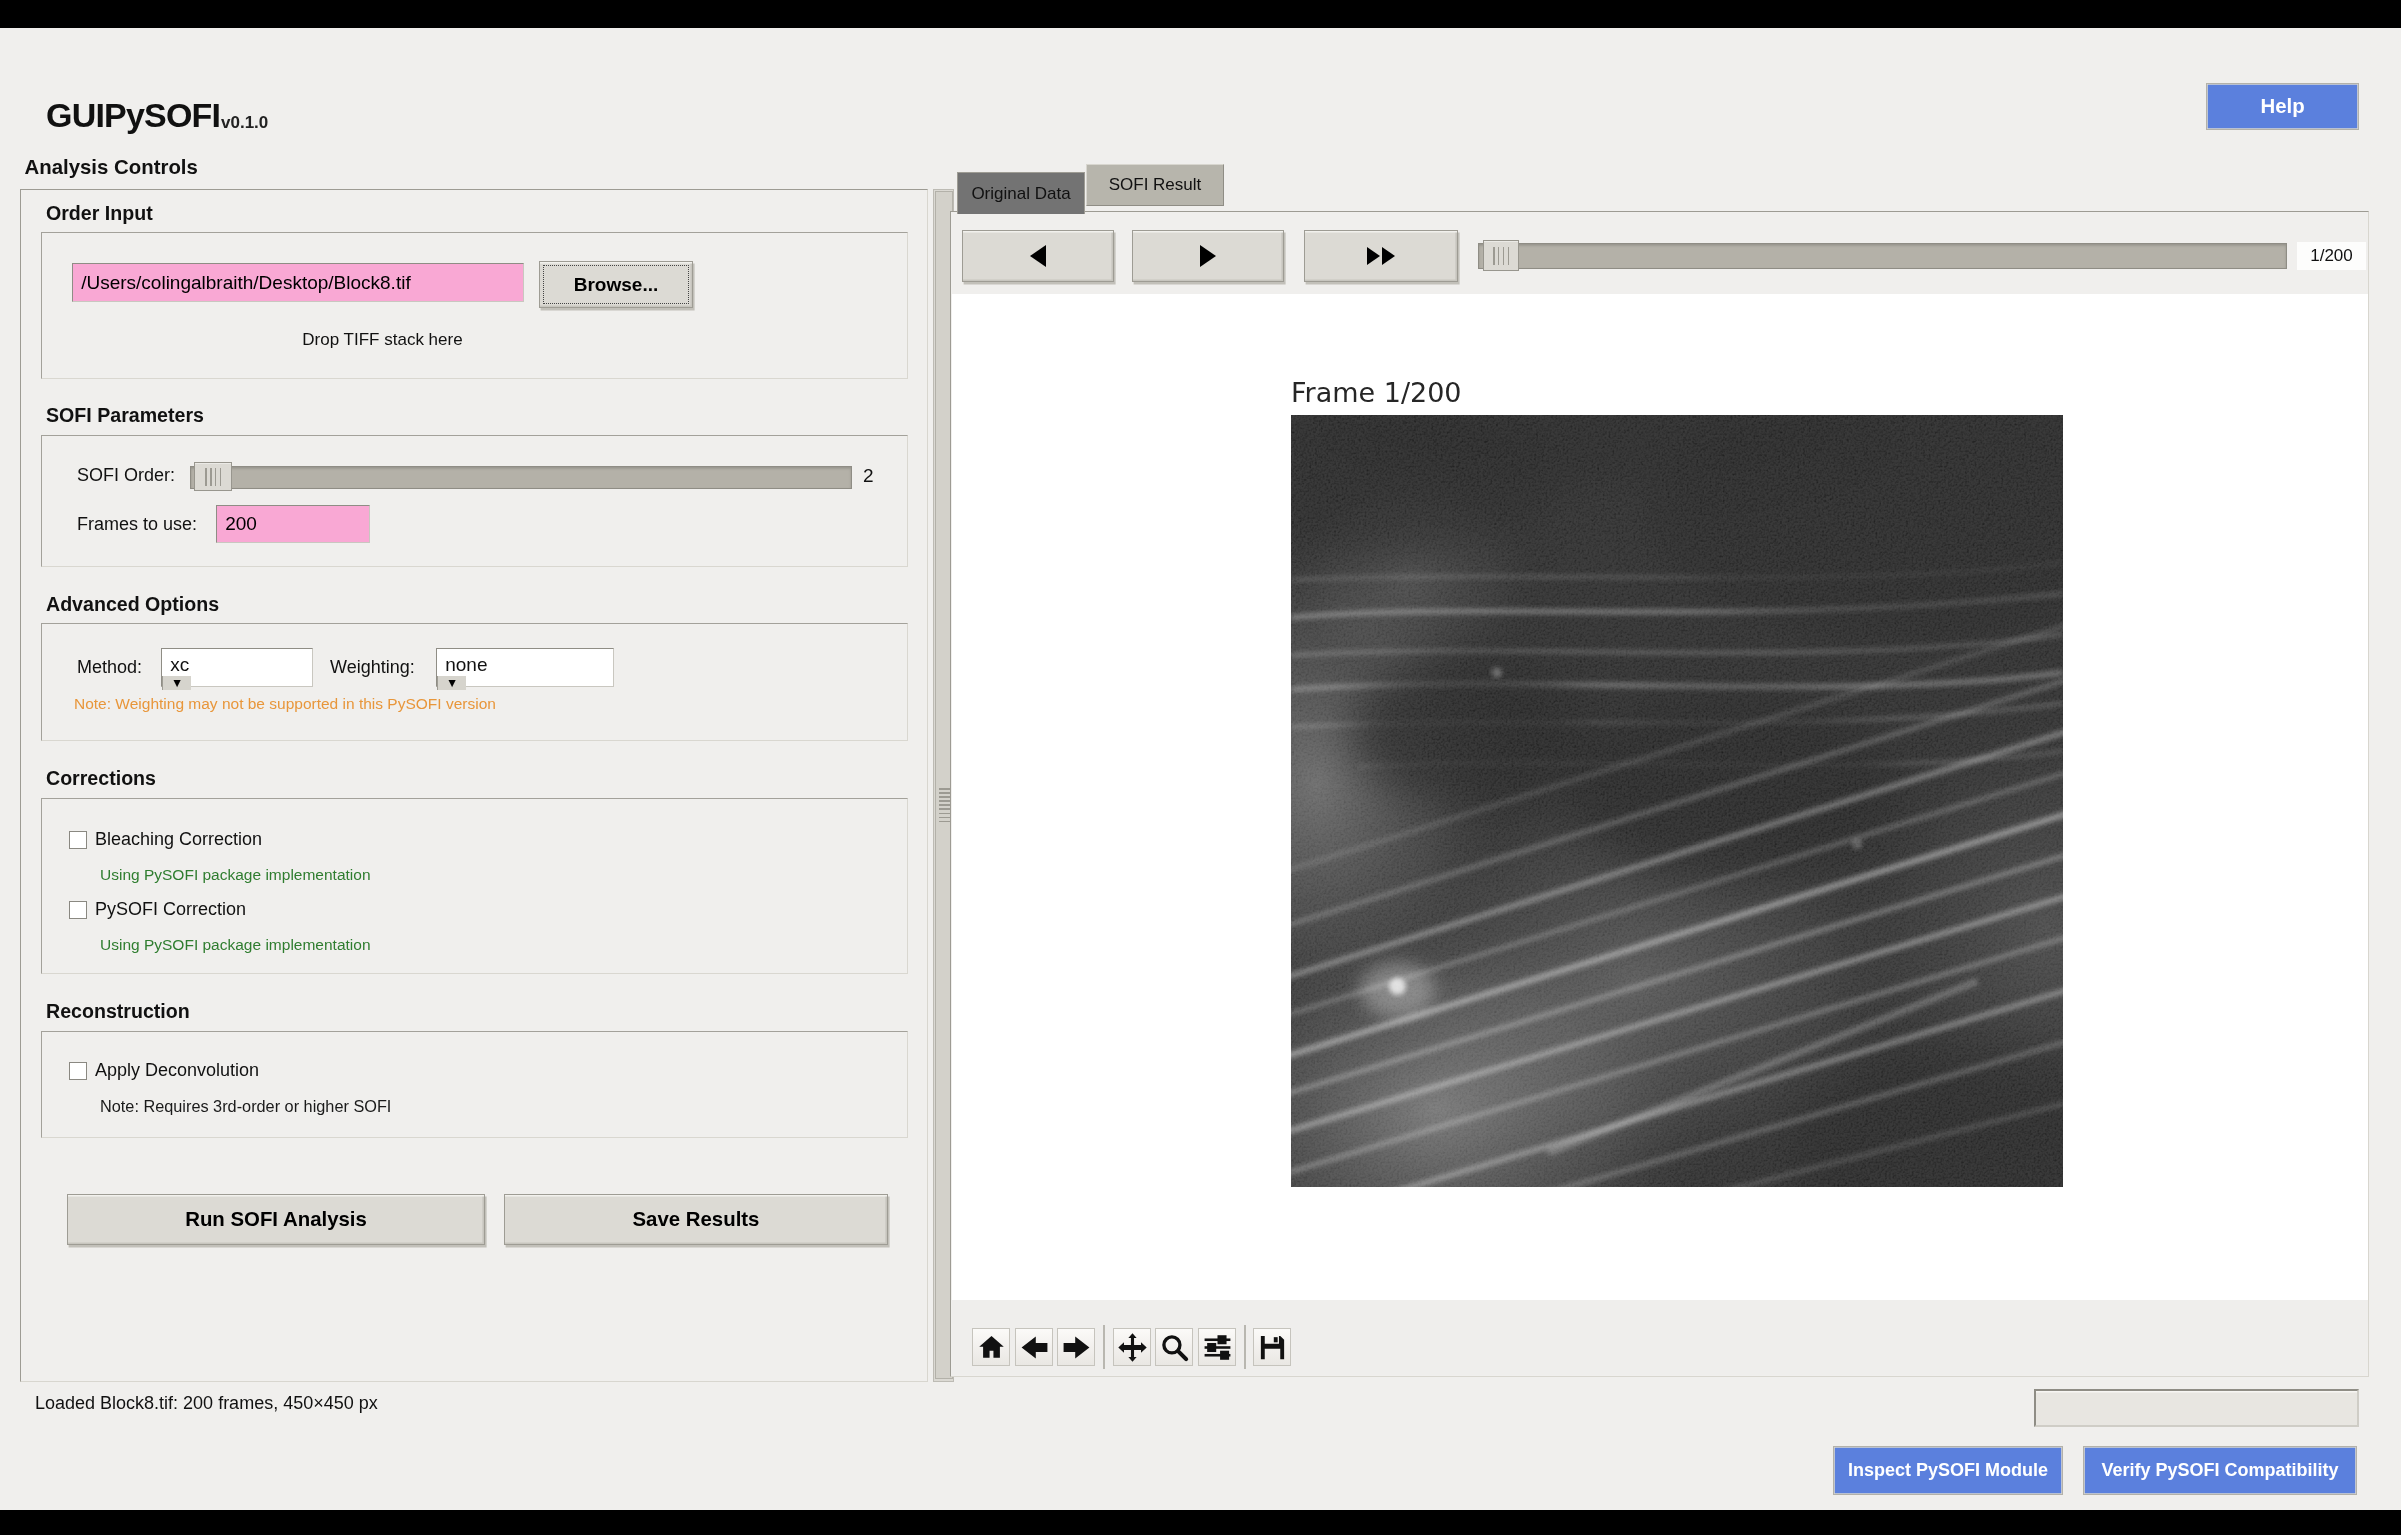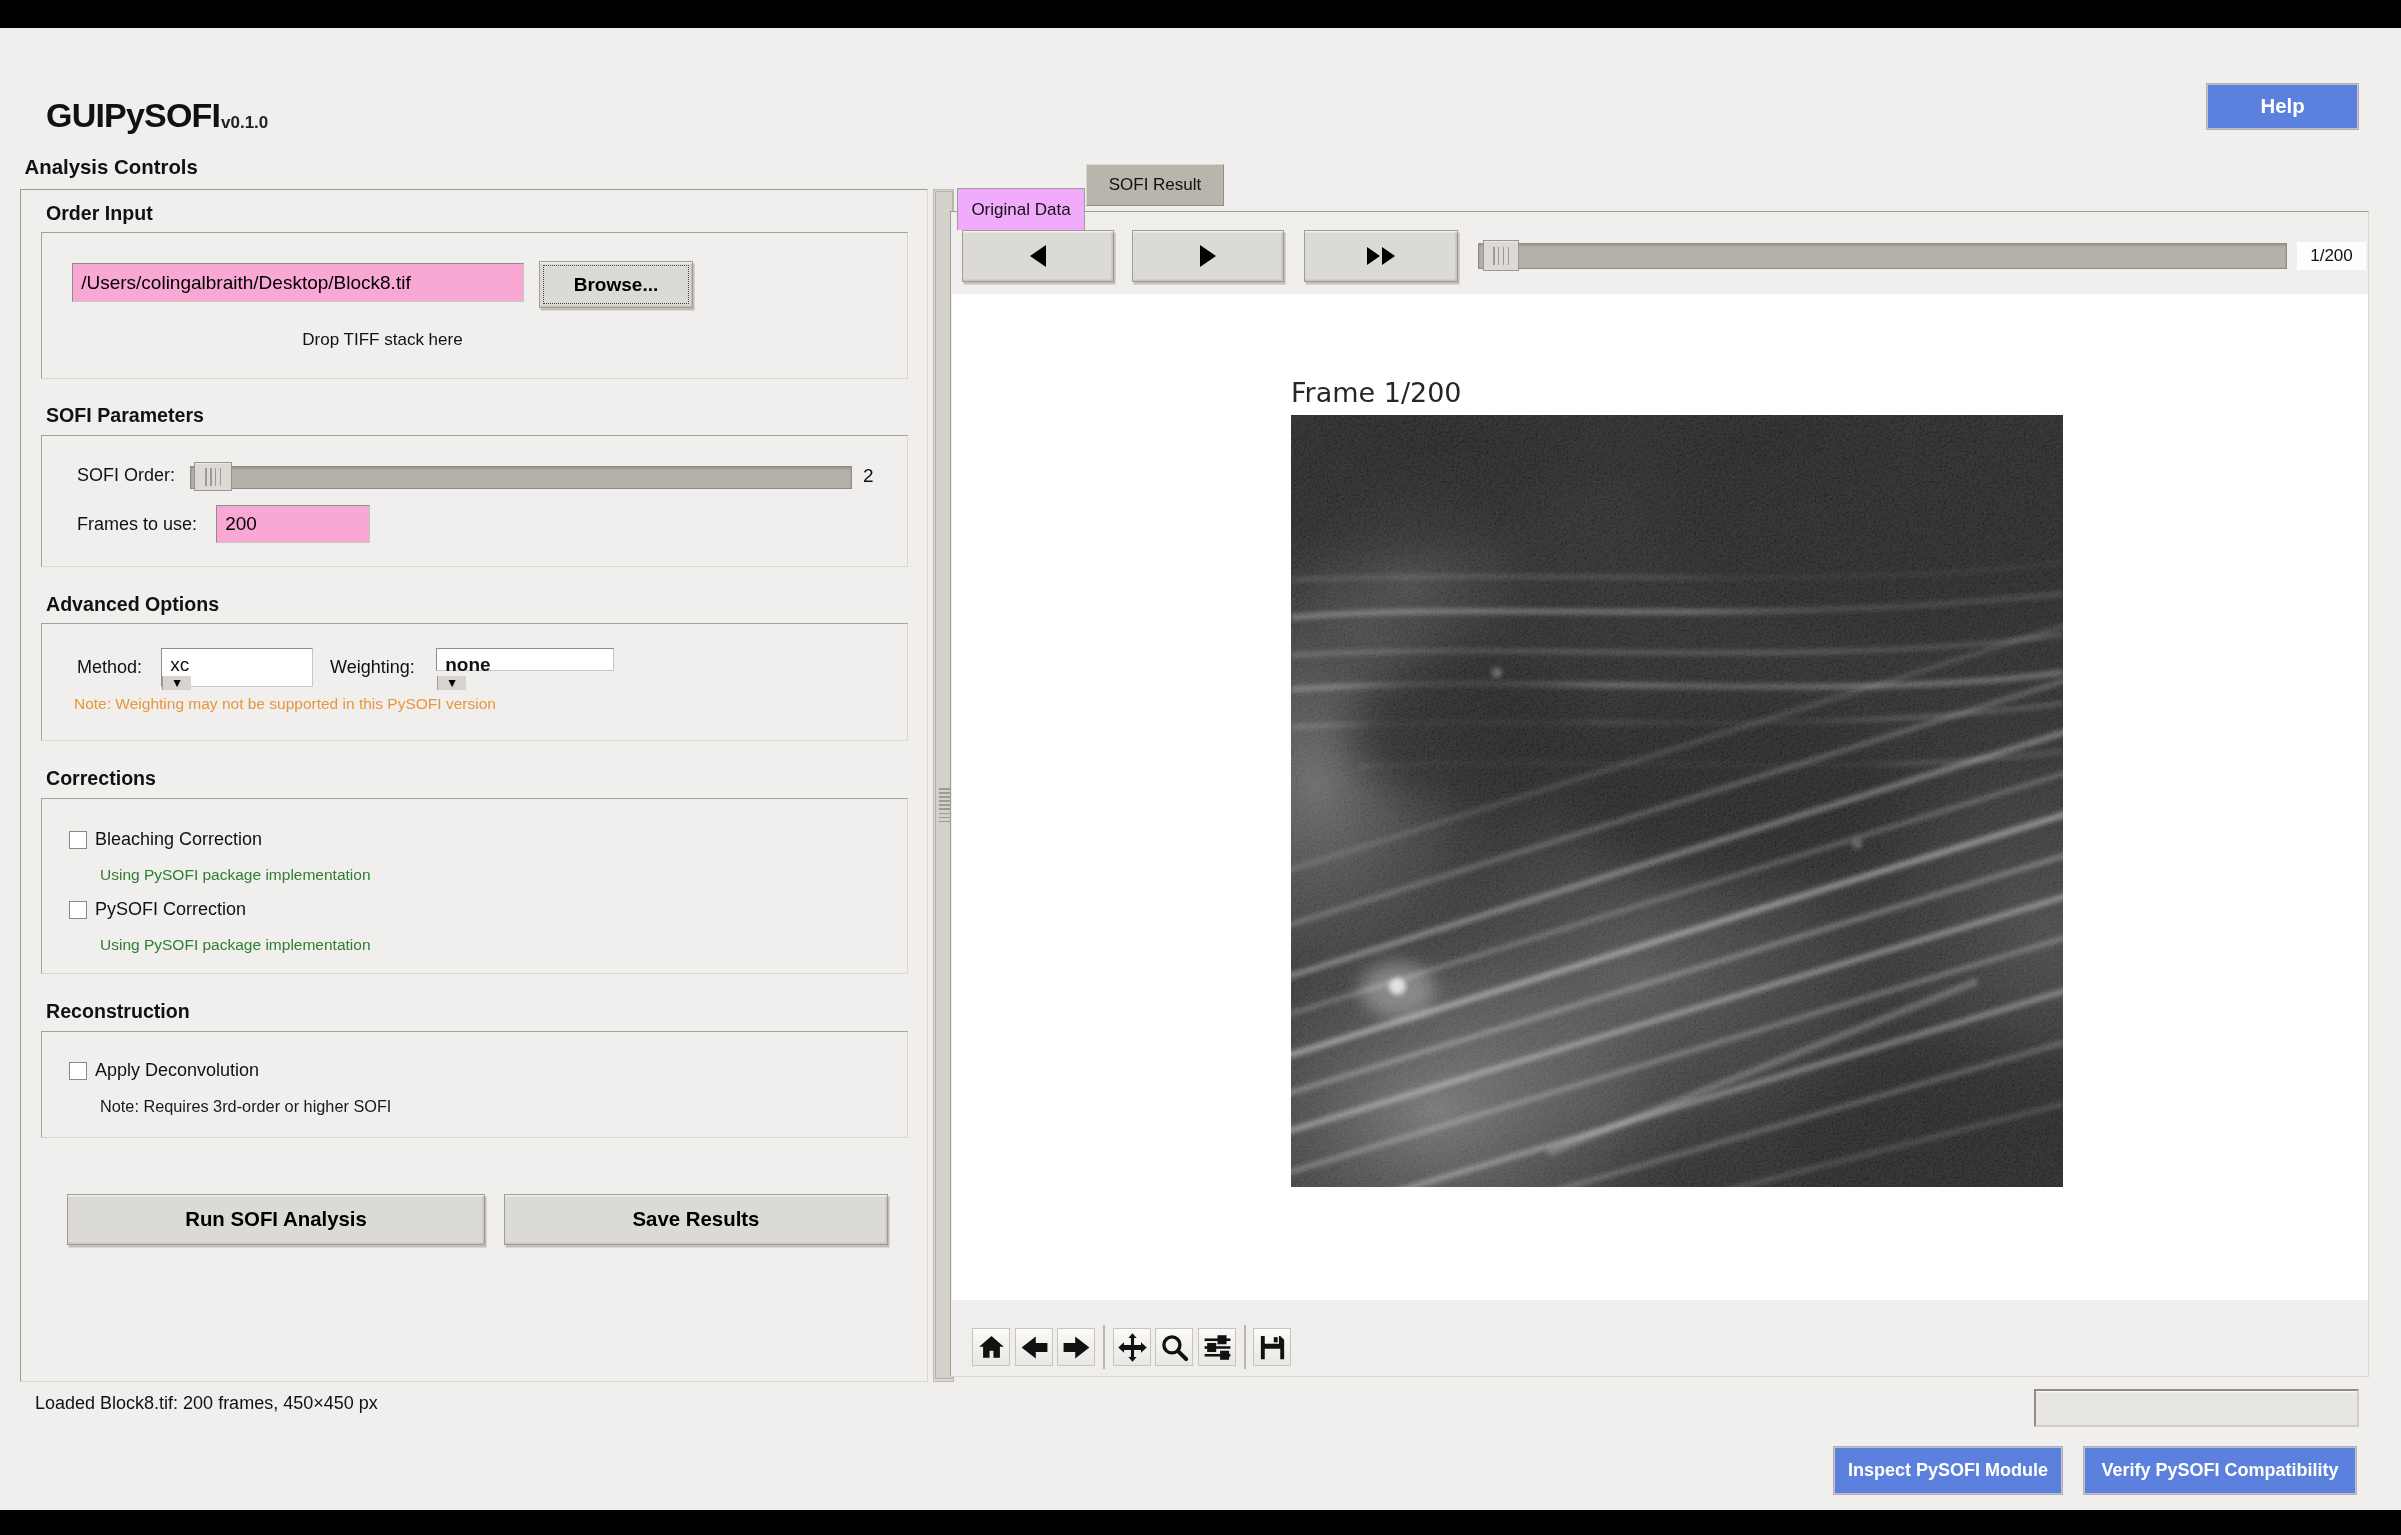--- a/index.html
+++ b/index.html
@@ -88,21 +88,21 @@
   #lbl-advanced { left:46px; top:593px; }
   #box-advanced { left:41px; top:623px; width:867px; height:118px; }
   #lbl-method { left:77px; top:657px; }
   .combo { background:#fff; border:1.6px solid; border-color:#8f8d85 #c9c7c0 #c9c7c0 #8f8d85; display:flex;flex-direction:column; }
   .combo .val { flex:1; font-size:19px; padding:4.9px 0 0 8.2px; }
   .combo .arrow-btn { width:29px; background:#d6d4cd; border-left:0.8px solid #9e9c94;
     display:flex; align-items:center; justify-content:center; }
   .combo .arrow-btn span { font-size:12.3px; color:#000; }
   #method-combo { left:161px; top:648px; width:152px; height:39px; }
   #lbl-weighting { left:330px; top:657px; }
-  #weighting-combo { left:436px; top:648px; width:178px; height:23px;font-weight:bold; }
+  #weighting-combo { left:436px; top:648px; width:178px; height:39px; }
   #adv-note { left:74px; top:695px; }
 
   
   #lbl-corrections { left:46px; top:767px; }
   #box-corrections { left:41px; top:798px; width:867px; height:176px; }
   .checkbox { width:18px; height:18px; background:#fff; border:1.6px solid #8a8881; display:inline-block; }
   #cb-bleach { left:69px; top:831px; }
   #lbl-bleach { left:95px; top:829px; }
   #note-bleach { left:100px; top:866px; }
   #cb-drift { left:69px; top:901px; }
@@ -116,22 +116,22 @@
   #lbl-deconv { left:95px; top:1060px; }
   #recon-note { left:100px; top:1097px; }
 
   #run-btn  { left:67px;  top:1194px; width:418px; height:51px; font-size:20.4px; }
   #save-btn { left:504px; top:1194px; width:384px; height:51px; font-size:20.4px; }
 
   #status-text { left:35px; top:1393px; font-size:18px; }
 
   
   .tab { display:flex; align-items:center; justify-content:center; font-size:17px; cursor:pointer; }
-  #tab-original { left:957px; top:172px; width:128px; height:42px; background:#f0abfc;
-    border:0.8px solid #9e9c94; border-bottom:none; z-index:3;margin-top:16px; }
+  #tab-original { left:957px; top:172px; width:128px; height:42px; background:#737373;
+    border:0.8px solid #9e9c94; border-bottom:none; z-index:3; }
   #tab-sofi { left:1086px; top:164px; width:138px; height:42px; background:#b7b5ac;
     border:1.6px solid; border-color:#d8d6cf #8f8d85 #8f8d85 #d8d6cf; z-index:2; }
 
   #right-frame { left:950px; top:211px; width:1419px; height:1166px; }
 
   .play-btn { font-size:0; }
   #btn-prev { left:962px; top:230px; width:152px; height:52px; }
   #btn-play { left:1132px; top:230px; width:152px; height:52px; }
   #btn-ff   { left:1304px; top:230px; width:154px; height:52px; }
   .tri { width:0; height:0; border-style:solid; }

